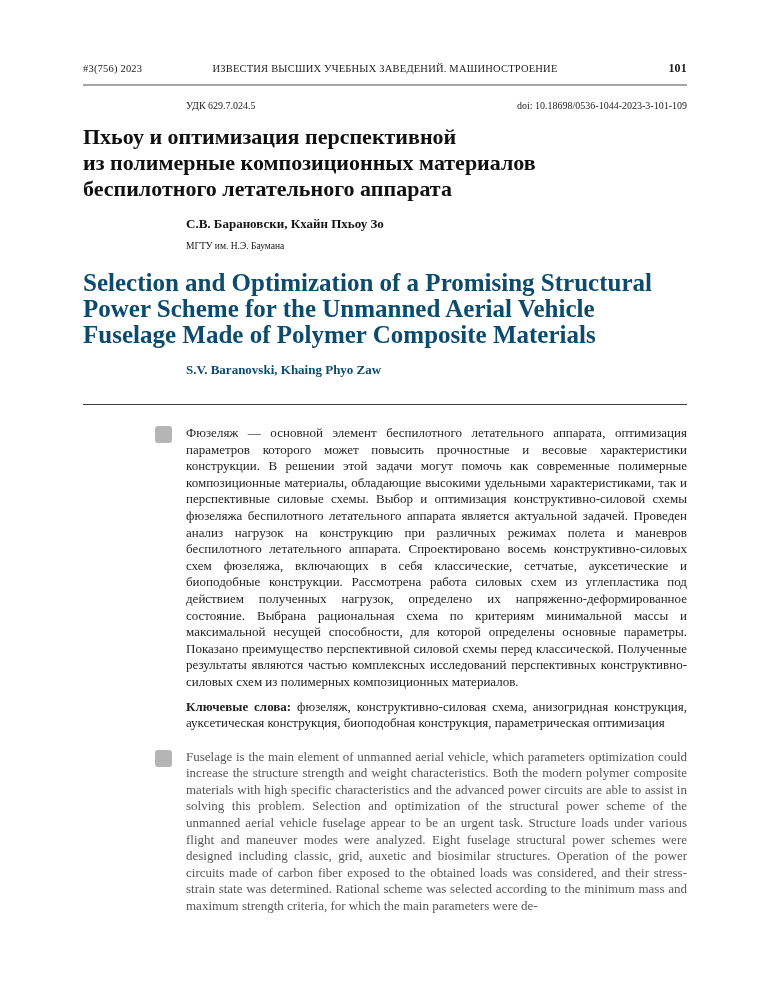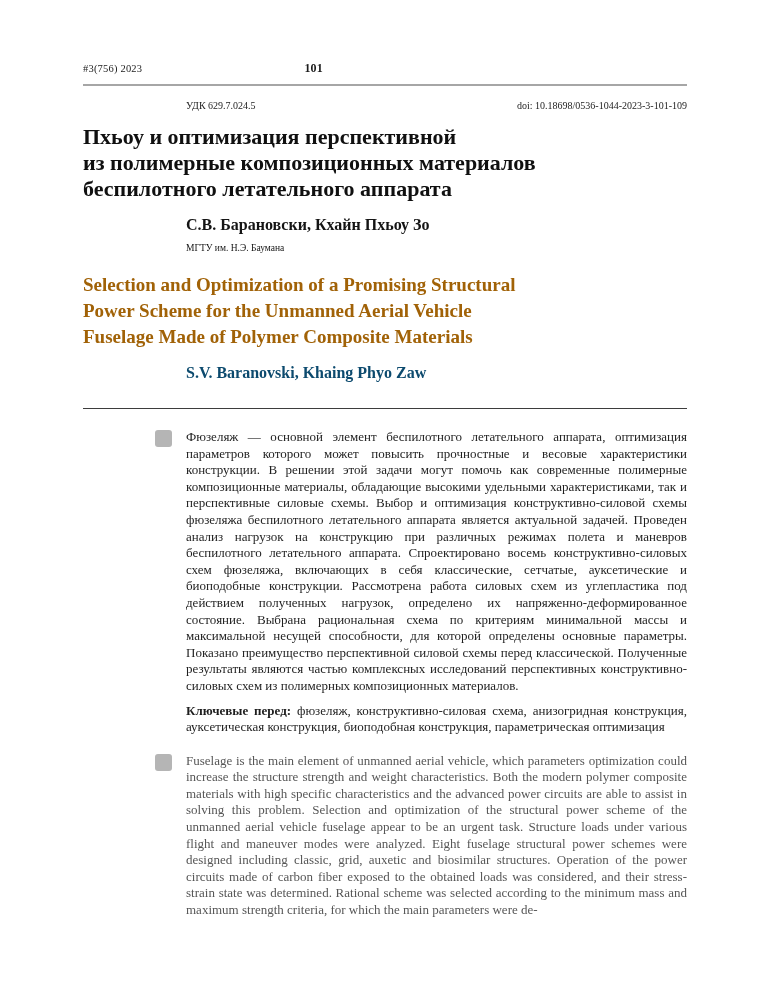--- a/index.html
+++ b/index.html
@@ -44,28 +44,28 @@
   
   .title-ru {
     margin-top: 13px;
     font-size: 22px;
     line-height: 26px;
     font-weight: bold;
     color: #101010;
   }
   .title-en {
     margin-top: 19px;
-    font-size: 19px;
+    font-size: 25px;
     line-height: 26px;
     font-weight: bold;
-    color: #a16207;
+    color: #0c4a6e;
   }
   
   .byline { margin-left: 103px; margin-top: 14px; }
-  .byline .authors { font-size: 16px; font-weight: bold; }
+  .byline .authors { font-size: 13px; font-weight: bold; }
   .byline .affiliation { margin-top: 9px; font-size: 9.5px; }
   .byline.ru { color: #141414; }
   .byline.en { color: #0c4a6e; }
   .mid-rule {
     border: 0;
     border-top: 1px solid #3d3d3d;
     margin-top: 26px;
   }
   
   .abstract-block {
@@ -96,20 +96,21 @@
   }
   .keywords .kw-label { font-weight: bold; }
 </style>
 </head>
 <body>
 
 <div class="sheet">
 
   <div class="running-head">
     <span class="rh-issue">#3(756) 2023</span>
+    <span class="rh-journal">ИЗВЕСТИЯ ВЫСШИХ УЧЕБНЫХ ЗАВЕДЕНИЙ. МАШИНОСТРОЕНИЕ</span>
     <span class="rh-page">101</span>
   </div>
   <hr class="head-rule">
 
   <div class="meta-row">
     <span class="meta-udc">УДК 629.7.024.5</span>
     <span class="meta-doi">doi: 10.18698/0536-1044-2023-3-101-109</span>
   </div>
 
   <div class="title-ru">
@@ -134,21 +135,21 @@
   </div>
 
   <hr class="mid-rule">
 
   <div class="abstract-block ru">
     <span class="abstract-icon"></span>
     <span>Фюзеляж — основной элемент беспилотного летательного аппарата, оптимизация параметров которого может повысить прочностные и весовые характеристики конструкции. В решении этой задачи могут помочь как современные полимерные композиционные материалы, обладающие высокими удельными характеристиками, так и перспективные силовые схемы. Выбор и оптимизация конструктивно-силовой схемы фюзеляжа беспилотного летательного аппарата является актуальной задачей. Проведен анализ нагрузок на конструкцию при различных режимах полета и маневров беспилотного летательного аппарата. Спроектировано восемь конструктивно-силовых схем фюзеляжа, включающих в себя классические, сетчатые, ауксетические и биоподобные конструкции. Рассмотрена работа силовых схем из углепластика под действием полученных нагрузок, определено их напряженно-деформированное состояние. Выбрана рациональная схема по критериям минимальной массы и максимальной несущей способности, для которой определены основные параметры. Показано преимущество перспективной силовой схемы перед классической. Полученные результаты являются частью комплексных исследований перспективных конструктивно-силовых схем из полимерных композиционных материалов.</span>
   </div>
 
   <div class="keywords">
-    <span class="kw-label">Ключевые перед:</span>
+    <span class="kw-label">Ключевые слова:</span>
     <span> фюзеляж, конструктивно-силовая схема, анизогридная конструкция, ауксетическая конструкция, биоподобная конструкция, параметрическая оптимизация</span>
   </div>
 
   <div class="abstract-block en">
     <span class="abstract-icon"></span>
     <span>Fuselage is the main element of unmanned aerial vehicle, which parameters optimization could increase the structure strength and weight characteristics. Both the modern polymer composite materials with high specific characteristics and the advanced power circuits are able to assist in solving this problem. Selection and optimization of the structural power scheme of the unmanned aerial vehicle fuselage appear to be an urgent task. Structure loads under various flight and maneuver modes were analyzed. Eight fuselage structural power schemes were designed including classic, grid, auxetic and biosimilar structures. Operation of the power circuits made of carbon fiber exposed to the obtained loads was considered, and their stress-strain state was determined. Rational scheme was selected according to the minimum mass and maximum strength criteria, for which the main parameters were de-</span>
   </div>
 
 </div>
 

